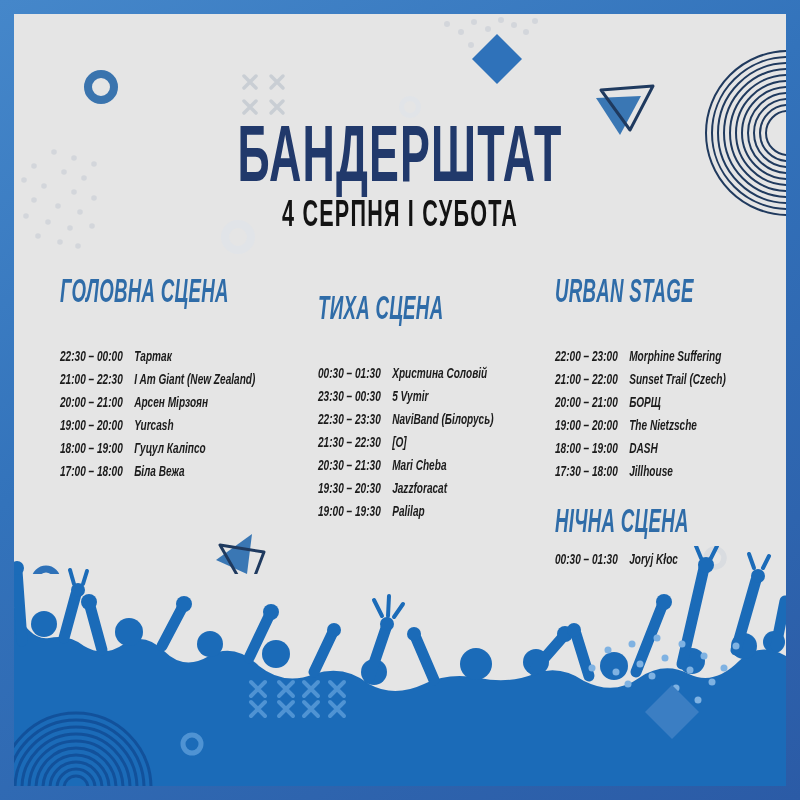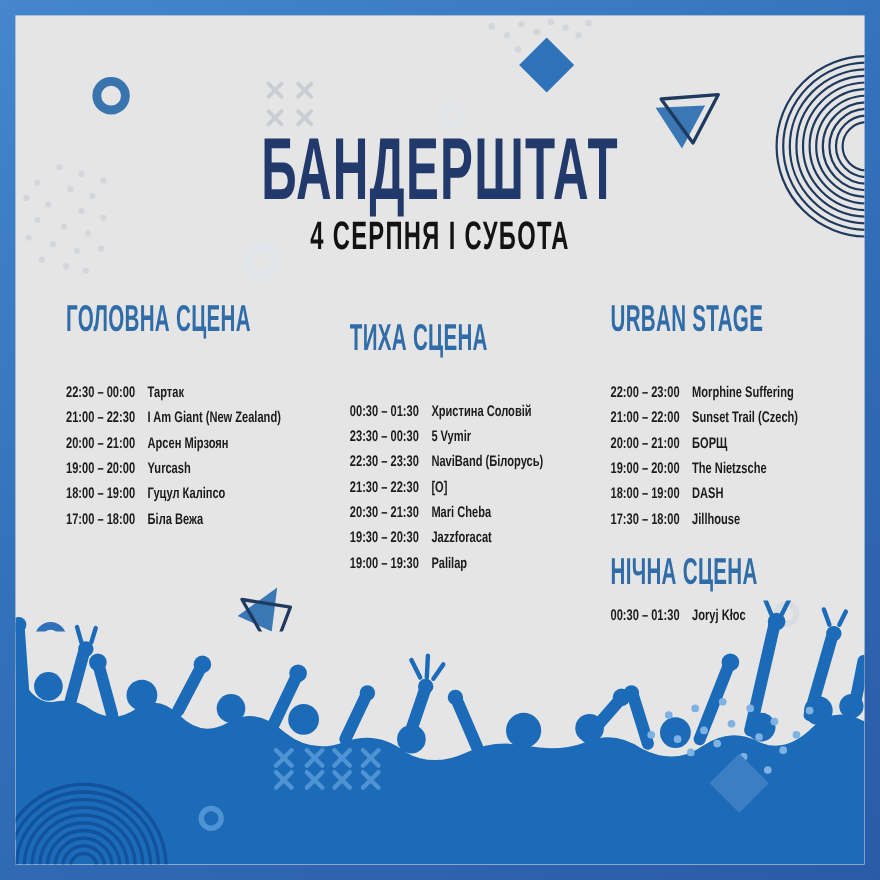--- a/index.html
+++ b/index.html
@@ -18,21 +18,21 @@
     font-size:80px;line-height:80px;font-weight:bold;color:#21396b;
     letter-spacing:2px;transform:scaleX(0.56);transform-origin:50% 0;
     white-space:nowrap;
   }
   .subtitle{
     position:absolute;top:182px;left:0;width:772px;text-align:center;
     font-size:36px;line-height:36px;font-weight:bold;color:#131313;
     letter-spacing:2px;transform:scaleX(0.60);transform-origin:50% 0;
     white-space:nowrap;
   }
-  .stage-col{position:absolute;width:300px;}
+  .stage-col{position:absolute;width:300px;font-style:italic;}
   .stage-col h2{
     margin:0;font-size:34px;line-height:26px;font-weight:bold;color:#2f6ca8;
     letter-spacing:0.5px;transform:scaleX(0.55);transform-origin:0 0;white-space:nowrap;
   }
   .rows{margin-top:45px;transform:scaleX(0.72);transform-origin:0 0;width:400px;}
   .rows.tight{margin-top:18px;}
   .row{display:flex;align-items:baseline;height:23px;font-size:14px;
     font-weight:bold;color:#1b1b1b;white-space:nowrap;}
   .row .time{flex:0 0 103px;}
   .row .artist{flex:1;}

